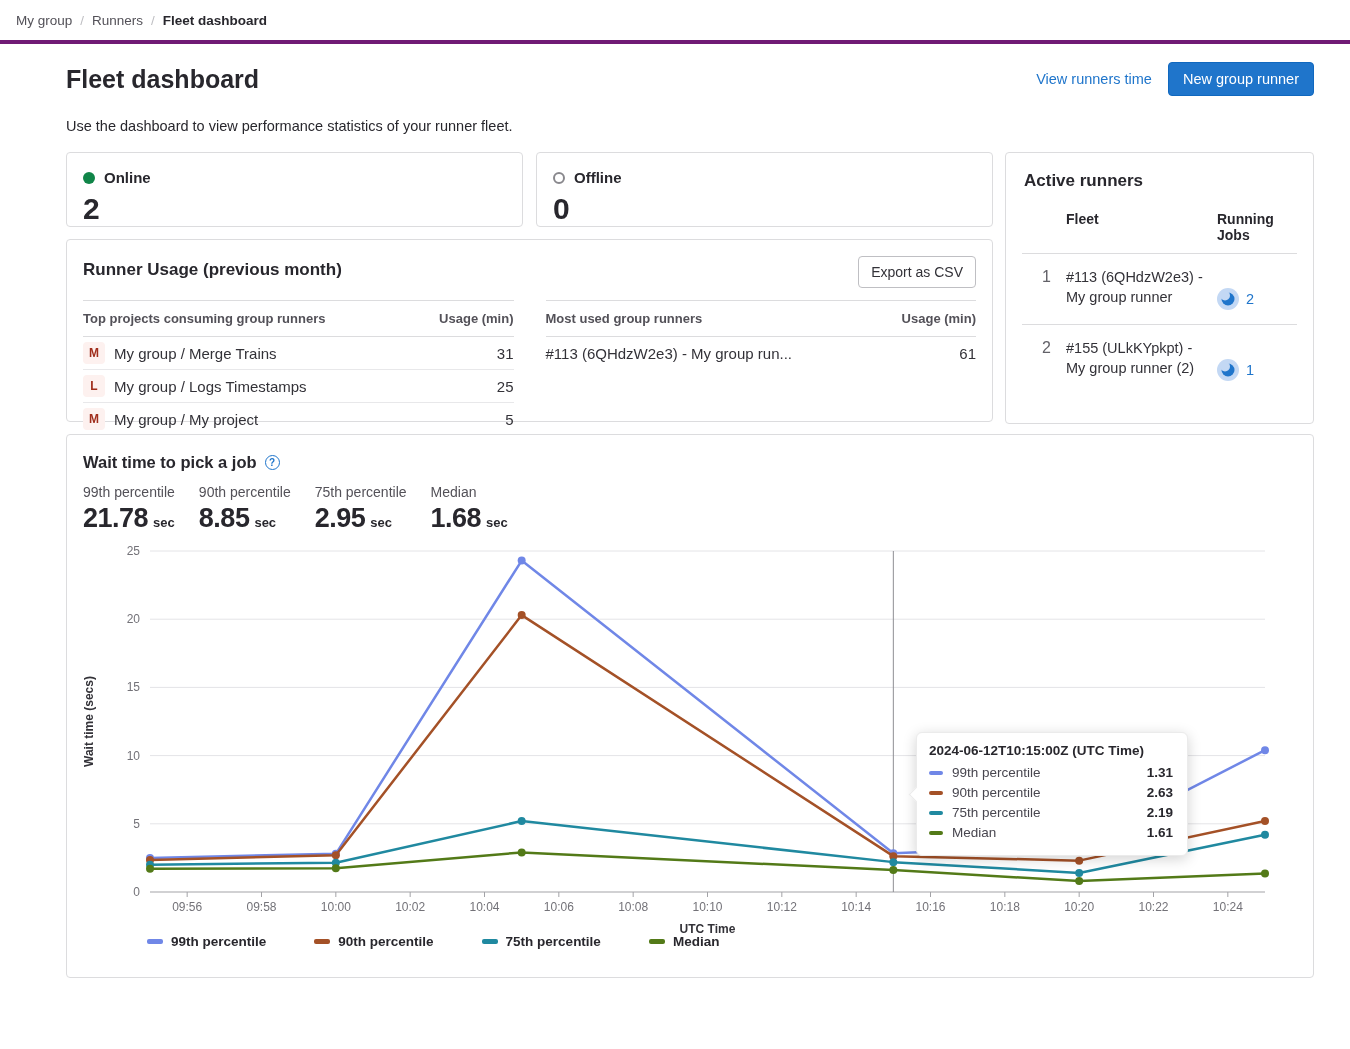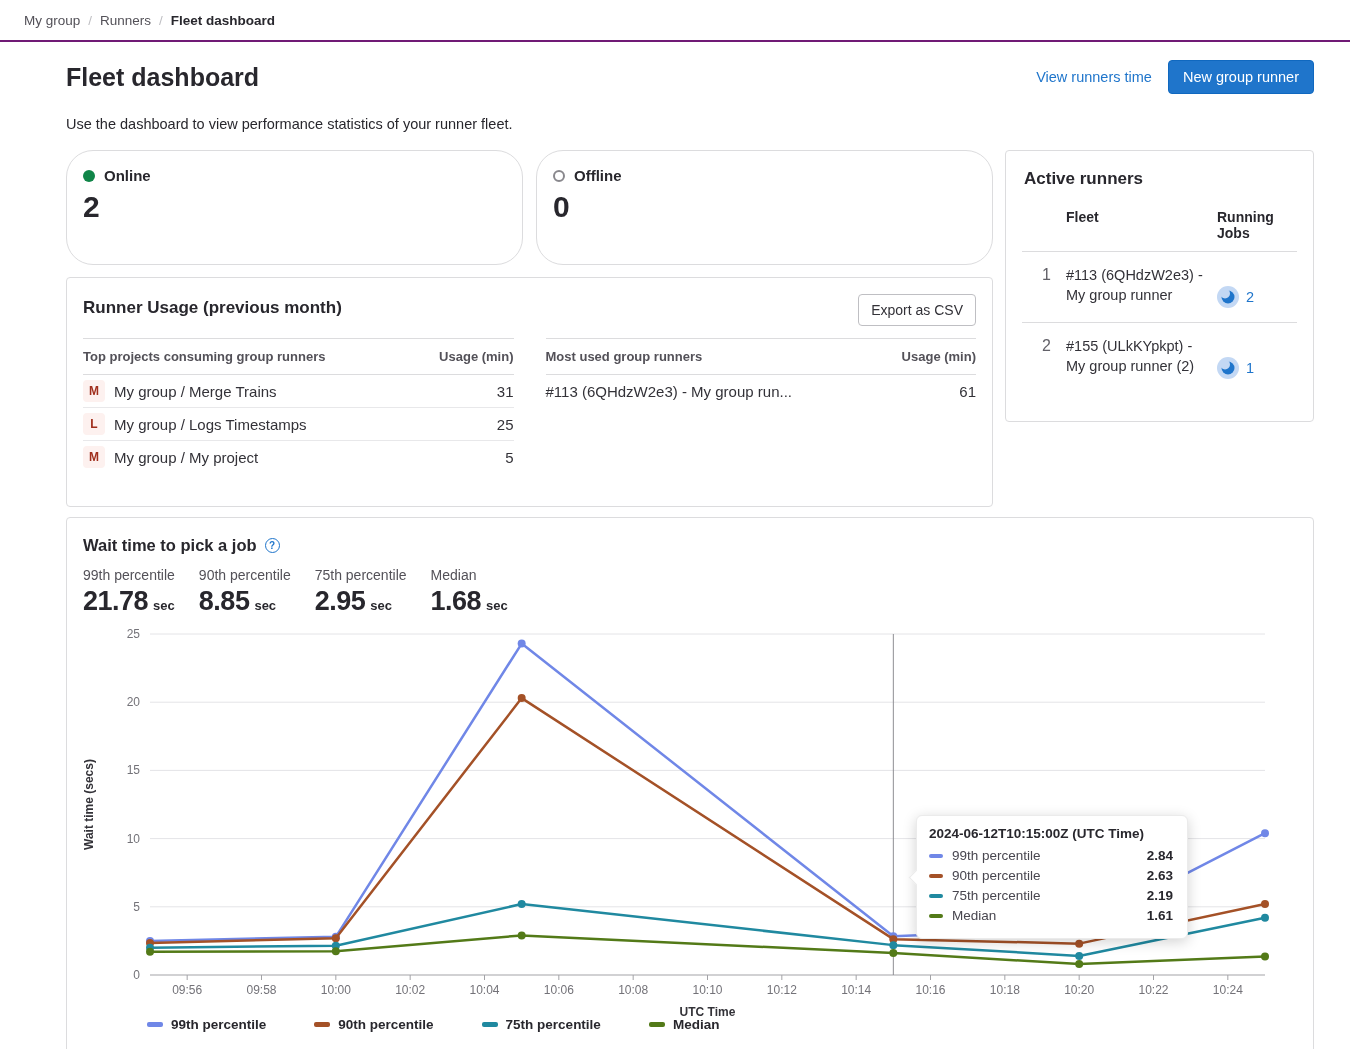--- a/index.html
+++ b/index.html
@@ -1,48 +1,48 @@
 <!DOCTYPE html>
 <html><head>
 <meta charset="utf-8">
 <style>
   html,body{margin:0;padding:0;background:#fff;}
   body{width:1350px;height:1049px;font-family:"Liberation Sans",sans-serif;color:#333238;position:relative;overflow:hidden;}
 
   
-  .breadcrumb-bar{height:40px;border-bottom:2px solid #701a75;display:flex;align-items:center;padding:0 24px;}
+  .breadcrumb-bar{height:40px;border-bottom:4px solid #701a75;display:flex;align-items:center;padding:0 16px;}
   .breadcrumb{display:flex;align-items:center;gap:8px;font-size:13.5px;}
   .crumb{color:#535158;cursor:pointer;}
   .crumb-sep{color:#bfbfc3;}
   .crumb-current{font-weight:700;color:#28272d;}
 
   
   .container{margin:0 36px 0 66px;padding-top:18px;}
   .page-header{display:flex;align-items:center;justify-content:space-between;}
   .page-title{font-size:25px;font-weight:700;color:#28272d;margin:0;}
   .header-actions{display:flex;align-items:center;gap:16px;}
   .link-btn{color:#1f75cb;font-size:14.5px;font-weight:400;cursor:pointer;}
   .primary-btn{background:#1f75cb;border:1px solid #1068bf;color:#fff;font-size:14.5px;font-weight:400;padding:8px 14px;border-radius:4px;cursor:pointer;font-family:inherit;}
   .description{font-size:14.5px;margin:22px 0 0 0;color:#28272d;}
 
   
   .card{background:#fff;border:1px solid #dcdcde;border-radius:4px;box-sizing:border-box;}
   .dash-grid{display:flex;gap:12px;margin-top:18px;}
   .left-col{width:927px;flex:none;}
   .right-col{flex:1;}
   .status-row{display:flex;gap:13px;}
-  .status-card{flex:1;height:115px;padding:16px;border-radius:27px;}
+  .status-card{flex:1;height:75px;padding:16px;}
   .status-label-row{display:flex;align-items:center;gap:9px;}
   .status-label{font-size:15px;font-weight:700;color:#28272d;}
   .dot-online{width:12px;height:12px;border-radius:50%;background:#108548;flex:none;}
   .dot-offline{width:12px;height:12px;border-radius:50%;border:2px solid #89888d;box-sizing:border-box;flex:none;}
   .status-count{font-size:30px;font-weight:700;color:#28272d;margin-top:8px;line-height:1;}
 
   
-  .usage-card{margin-top:12px;height:230px;padding:16px;}
+  .usage-card{margin-top:12px;height:183px;padding:16px;}
   .usage-head{display:flex;align-items:flex-start;justify-content:space-between;}
   .usage-title{font-size:17px;font-weight:700;color:#28272d;margin-top:4px;}
   .secondary-btn{background:#fff;border:1px solid #bfbfc3;border-radius:4px;color:#333238;font-size:14px;padding:7px 12px;cursor:pointer;font-family:inherit;}
   .usage-tables{display:flex;gap:32px;margin-top:12px;}
   .usage-table{flex:1;border-top:1px solid #dcdcde;}
   .usage-table .thead{display:flex;justify-content:space-between;padding:10px 0;border-bottom:1px solid #dcdcde;font-size:13px;font-weight:700;color:#535158;}
   .usage-row{display:flex;justify-content:space-between;align-items:center;padding:5px 0;font-size:15px;color:#333238;min-height:22px;}
   .usage-row:not(:last-child){border-bottom:1px solid #e8e8ea;}
   .usage-name{display:flex;align-items:center;gap:9px;}
   .avatar{width:22px;height:22px;border-radius:4px;background:#fdf1ef;color:#a02e1c;font-size:12px;font-weight:600;display:flex;align-items:center;justify-content:center;flex:none;}
@@ -340,21 +340,21 @@
         <span class="legend-swatch" style="background: rgb(83, 122, 24);"></span>
         <span class="legend-label">Median</span>
       </span>
     </div>
 
     <div class="chart-tooltip">
       <div class="tt-title">2024-06-12T10:15:00Z (UTC Time)</div>
       <div class="tt-row">
         <span class="tt-swatch" style="background: rgb(112, 135, 231);"></span>
         <span class="tt-label">99th percentile</span>
-        <span class="tt-value">2.84</span>
+        <span class="tt-value">1.31</span>
       </div>
       <div class="tt-row">
         <span class="tt-swatch" style="background: rgb(164, 81, 39);"></span>
         <span class="tt-label">90th percentile</span>
         <span class="tt-value">2.63</span>
       </div>
       <div class="tt-row">
         <span class="tt-swatch" style="background: rgb(32, 137, 160);"></span>
         <span class="tt-label">75th percentile</span>
         <span class="tt-value">2.19</span>

